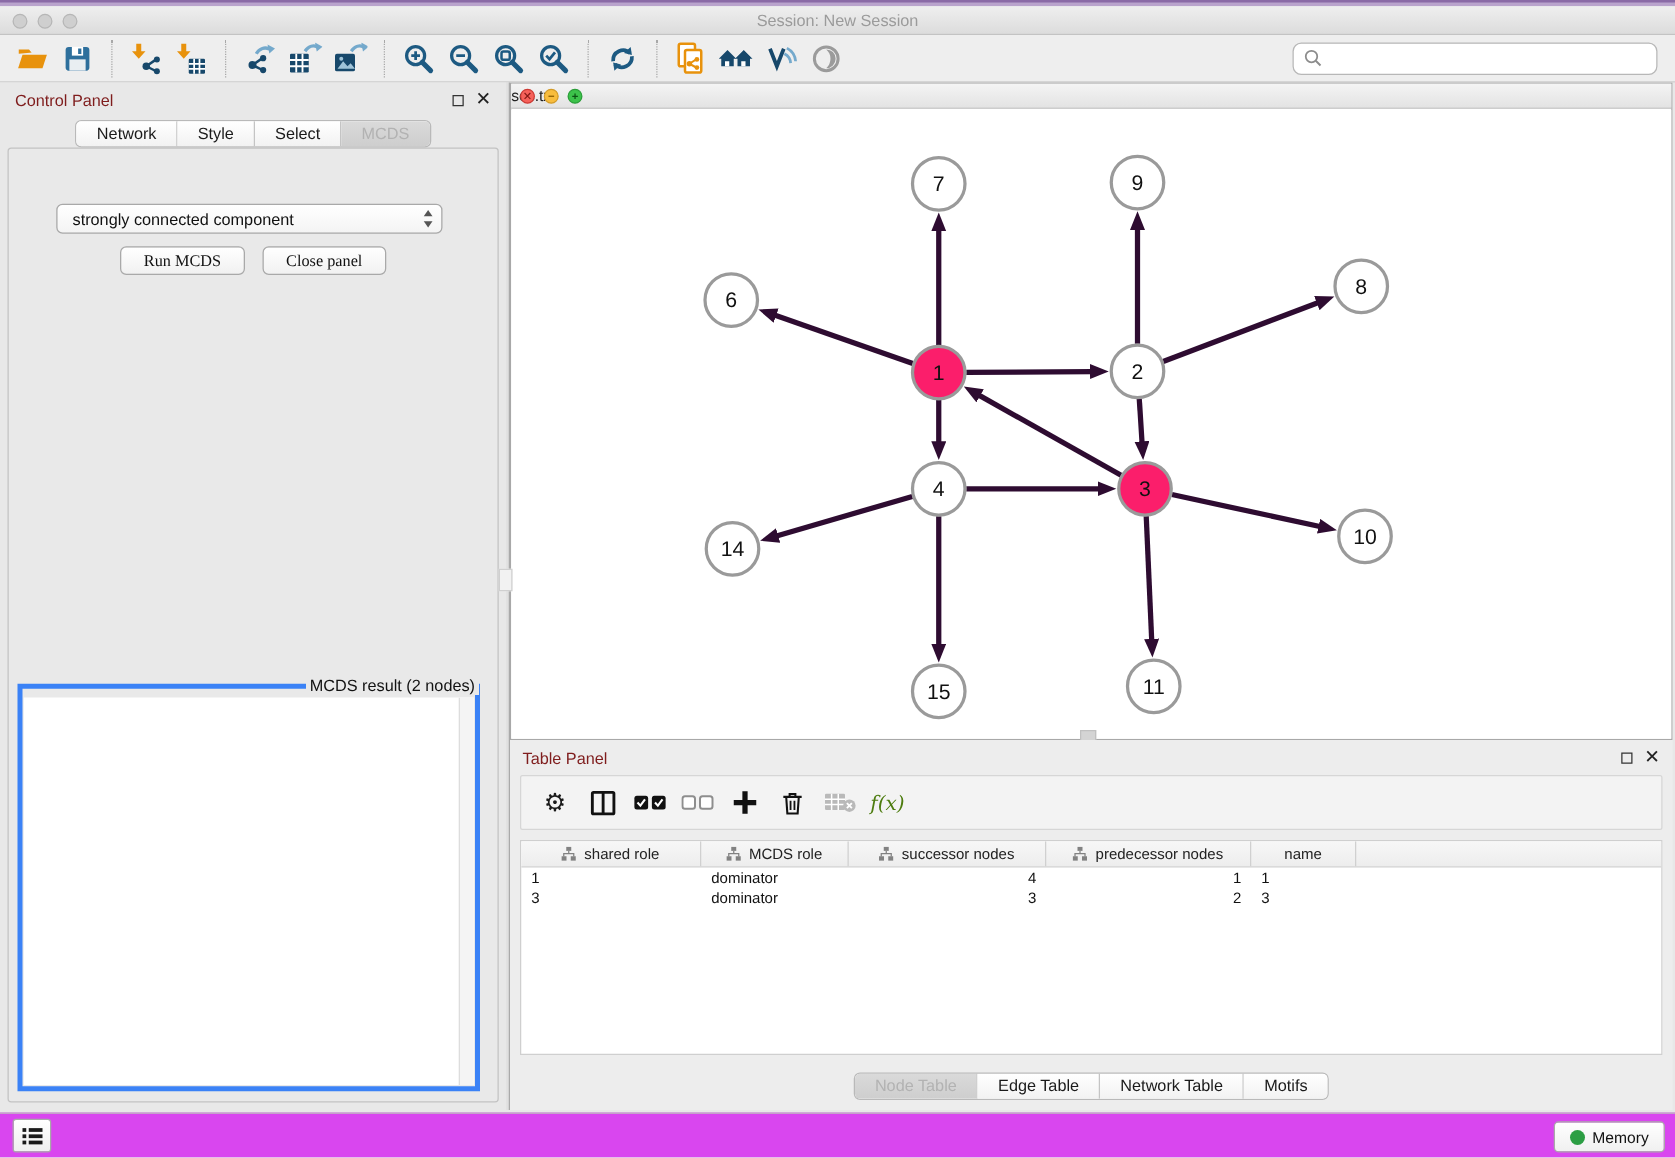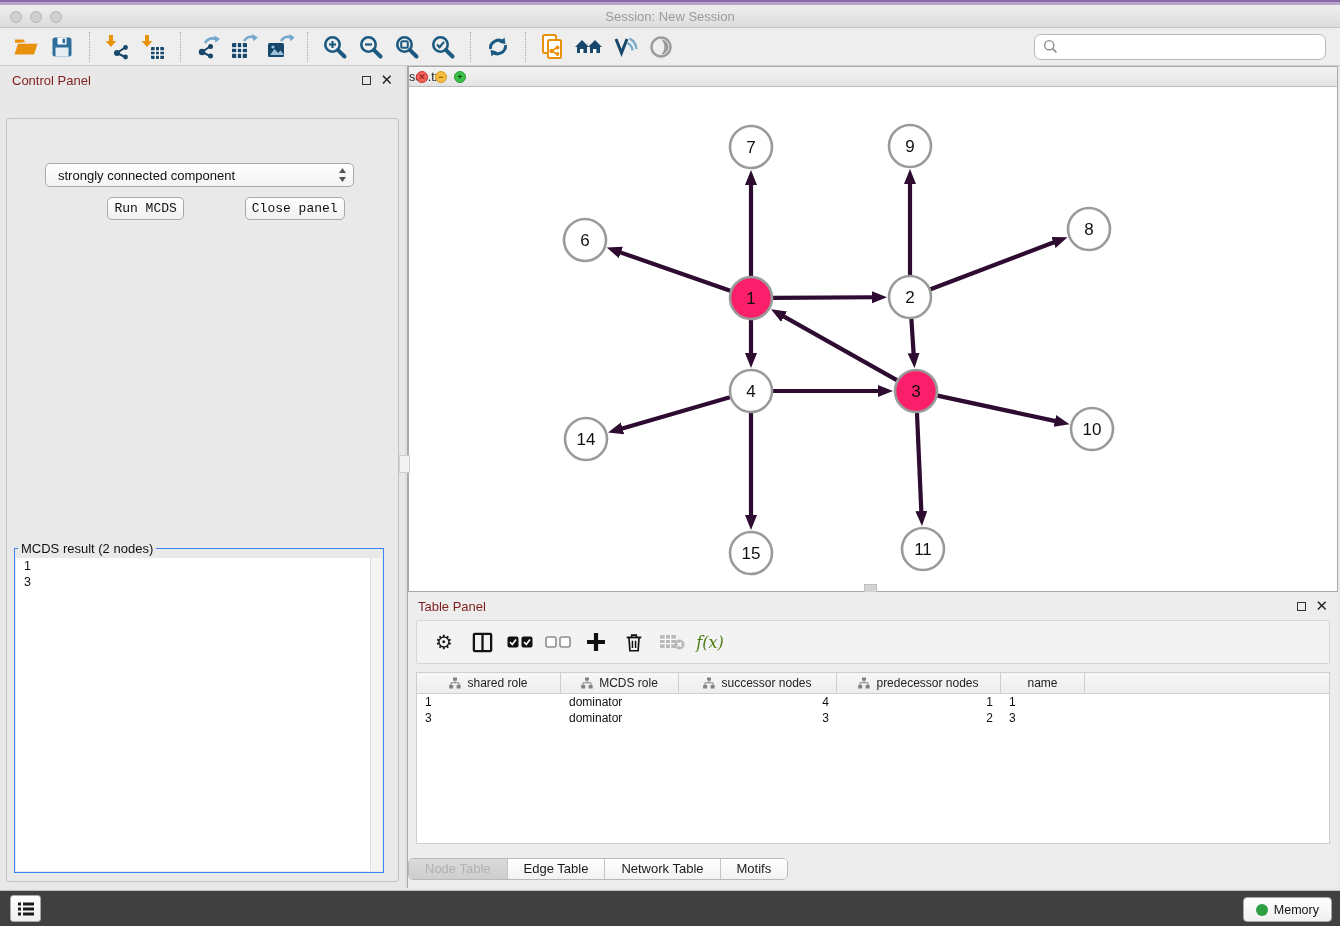--- a/index.html
+++ b/index.html
@@ -38,23 +38,23 @@
   .seg .tab:last-child { border-right:none; }
   .seg .tab.sel { background:linear-gradient(#dadada,#cecece); color:#b2b2b2; }
   .cp-body { position:absolute; left:6px; right:6px; top:52px; bottom:6px;
     background:#e9e9e9; border:1px solid #c2c2c2; border-radius:3px; }
   .opt-label { text-align:center; font-size:13px; color:#111; margin-top:22px; }
   .dropdown { position:absolute; left:38px; right:44px; top:44px; height:24px; background:linear-gradient(#ffffff,#f4f4f4);
     border:1px solid #a9a9a9; border-radius:5px; display:flex; align-items:center; padding:0 6px 0 12px; }
   .dropdown .dd-text { flex:1; font-size:13px; color:#111; }
   .btn-row { position:absolute; top:78px; left:0; right:0; display:flex; justify-content:center; gap:14px; }
   .push-btn { background:linear-gradient(#ffffff,#f1f1f1); border:1px solid #a9a9a9; border-radius:5px;
-    font-size:13px; color:#111; padding:3px 6px; height:23px; font-family:Liberation Mono, monospace;margin-left:47px; }
+    font-size:13px; color:#111; padding:3px 18px; height:23px; font-family:Liberation Serif, serif; }
   .result-box { position:absolute; left:7px; right:14px; top:422px; bottom:8px;
-    border:1px solid #3b82f6; background:#fff; }
+    border:4px solid #3b82f6; background:#fff;text-align:right; }
   .result-box legend { font-size:13px; color:#111; padding:0 3px; margin-left:3px; }
   fieldset.result-box { background:transparent; }
   .result-inner { position:absolute; left:1px; right:1px; top:2px; bottom:1px; background:#fff; overflow:hidden; }
   .result-line { font-size:12.5px; color:#111; padding:1px 0 1px 8px; }
   .v-scroll { position:absolute; right:0; top:0; bottom:0; width:12px; background:#f4f4f4; border-left:1px solid #ddd; }
   
   .splitter { position:absolute; left:405px; top:66px; width:3px; height:822px; background:#e0e0e0; border-right:1px solid #aaa; }
   .split-handle { position:absolute; left:399px; top:455px; width:11px; height:18px; background:#f2f2f2; border:1px solid #cfcfcf; z-index:5; }
   
   .net-window { position:absolute; left:408px; top:66px; width:930px; height:526px;
@@ -77,23 +77,23 @@
   .tp-icon { width:34px; height:36px; display:flex; align-items:center; justify-content:center; }
   .fx-label { font-family:"DejaVu Serif", serif; font-style:italic; font-size:16px; color:#4d7c0f; }
   .data-table { position:absolute; left:8px; right:8px; top:80px; bottom:44px; background:#fff; border:1px solid #cfcfcf; overflow:hidden; }
   .dt-header { display:flex; height:21px; background:linear-gradient(#f7f7f7,#ededed); border-bottom:1px solid #d0d0d0; }
   .dt-hcell { display:flex; align-items:center; justify-content:center; gap:6px; font-size:12px; color:#222;
     border-right:1px solid #d0d0d0; }
   .dt-row { display:flex; height:16px; }
   .dt-cell { font-size:12px; color:#111; padding:1px 8px; white-space:nowrap; }
   .num { text-align:right; }
   
-  .bottom-tabs { position:absolute; left:0; right:0; bottom:8px; display:flex; }
-  
-  .statusbar { position:absolute; left:0; top:890px; width:1340px; height:36px; background:#404040; border-top:1px solid #bfbfbf; }
+  .bottom-tabs { position:absolute; left:0; right:0; bottom:8px; display:flex; justify-content:center; }
+  
+  .statusbar { position:absolute; left:0; top:890px; width:1340px; height:36px; background:#d946ef; border-top:1px solid #bfbfbf; }
   .sb-left-btn { position:absolute; left:10px; top:4px; width:31px; height:27px; background:linear-gradient(#ffffff,#efefef);
     border:1px solid #a9a9a9; border-radius:3px; display:flex; align-items:center; justify-content:center; }
   .memory-btn { position:absolute; right:8px; top:6px; height:25px; background:linear-gradient(#ffffff,#f0f0f0);
     border:1px solid #a9a9a9; border-radius:4px; display:flex; align-items:center; gap:6px; padding:0 12px; font-size:12.5px; color:#111; }
   .mem-dot { width:12px; height:12px; border-radius:50%; background:#2c9e44; }
 </style>
 </head>
 <body>
 
 <div class="desktop-strip"></div>
@@ -269,20 +269,28 @@
   </div>
 </div>
 
 <div class="control-panel">
   <div class="panel-head">
     <span class="ph-title">Control Panel</span>
     <span class="ph-btns">
       <span class="float-box"></span>
       <span class="close-x">✕</span>
     </span>
+  </div>
+  <div class="tabs-row">
+    <div class="seg">
+      <span class="tab">Network</span>
+      <span class="tab">Style</span>
+      <span class="tab">Select</span>
+      <span class="tab sel">MCDS</span>
+    </div>
   </div>
   <div class="cp-body">
     <div class="dropdown">
       <span class="dd-text">strongly connected component</span>
       <svg width="9" height="16" viewBox="0 0 9 16">
           <path d="M4.5 1 8 6H1z" fill="#555"></path>
           <path d="M4.5 15 1 10h7z" fill="#555"></path>
         </svg>
     </div>
     <div class="btn-row">

